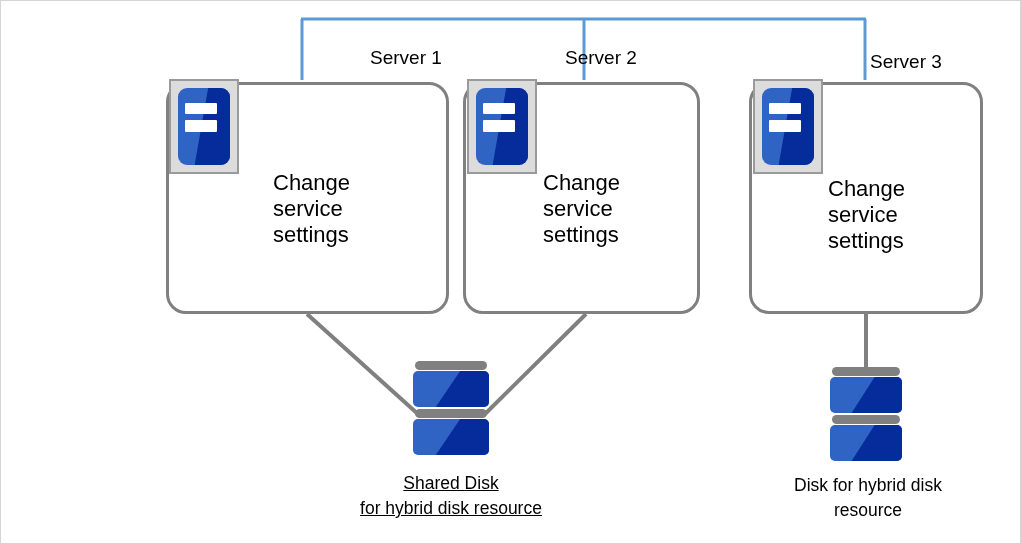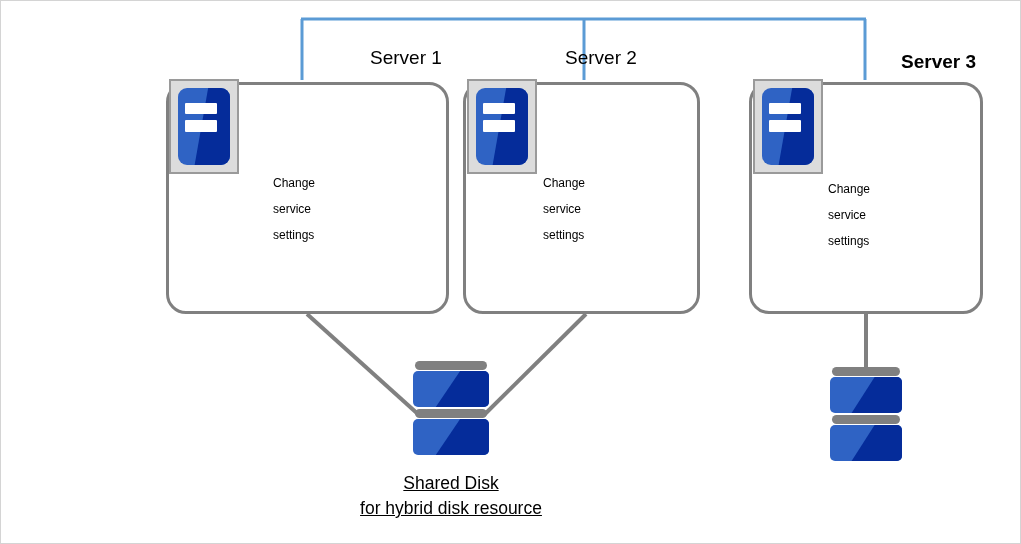--- a/index.html
+++ b/index.html
@@ -36,21 +36,21 @@
   }
   .server-label {
     position: absolute;
     font-size: 19px;
     color: #000000;
     white-space: nowrap;
     line-height: 1;
   }
   .box-text {
     position: absolute;
-    font-size: 12px;
+    font-size: 22px;
     color: #000000;
     line-height: 26px;
     text-align: left;
     white-space: pre-line;
   }
   .srv-icon {
     position: absolute;
     box-sizing: border-box;
     background: #dcdcdc;
     border: 2px solid #9a9a9a;
@@ -162,21 +162,21 @@
       <div class="dark"></div>
       <div class="bar b1"></div>
       <div class="bar b2"></div>
     </div>
   </div>
 
   <div class="box-text" style="left:542px; top:169px; width:160px;">Change
 service
 settings</div>
 
-  <div class="server-label" style="left:900px; top:51px;font-weight:bold;">Server 3</div>
+  <div class="server-label" style="left:869px; top:51px;">Server 3</div>
 
   <div class="server-box" style="left:748px; top:81px; width:234px; height:232px;"></div>
 
   <div class="srv-icon" style="left:752px; top:78px; width:70px; height:95px;">
     <div class="chip">
       <div class="dark"></div>
       <div class="bar b1"></div>
       <div class="bar b2"></div>
     </div>
   </div>
@@ -203,14 +203,16 @@
     <div class="gbar" style="top:0px;"></div>
     <div class="blk" style="top:10px;">
       <div class="dark"></div>
     </div>
     <div class="gbar" style="top:48px;"></div>
     <div class="blk" style="top:58px;">
       <div class="dark"></div>
     </div>
   </div>
 
+  <div class="disk-label" style="left:752px; top:472px; width:230px;">Disk for hybrid disk
+resource</div>
 
 </div>
 
 </body></html>

